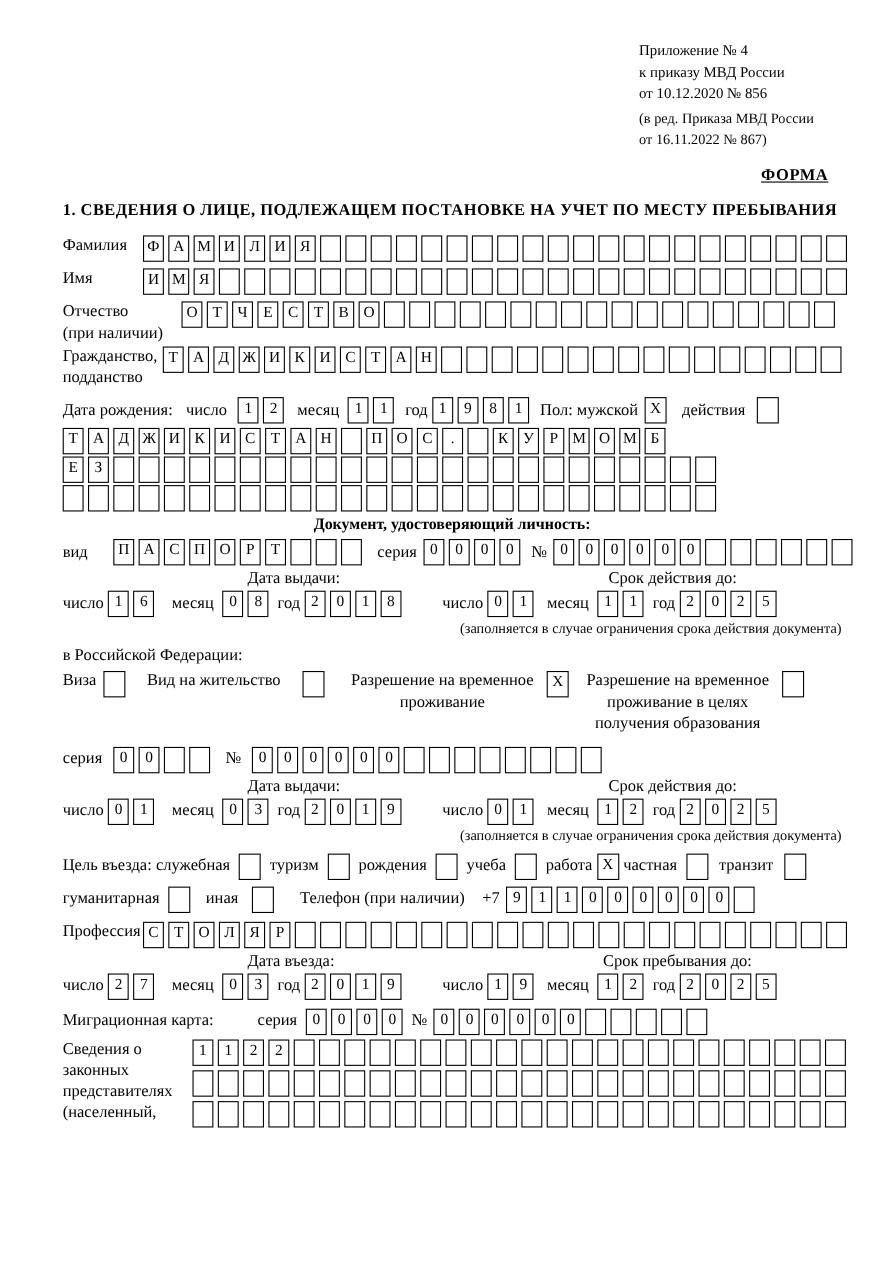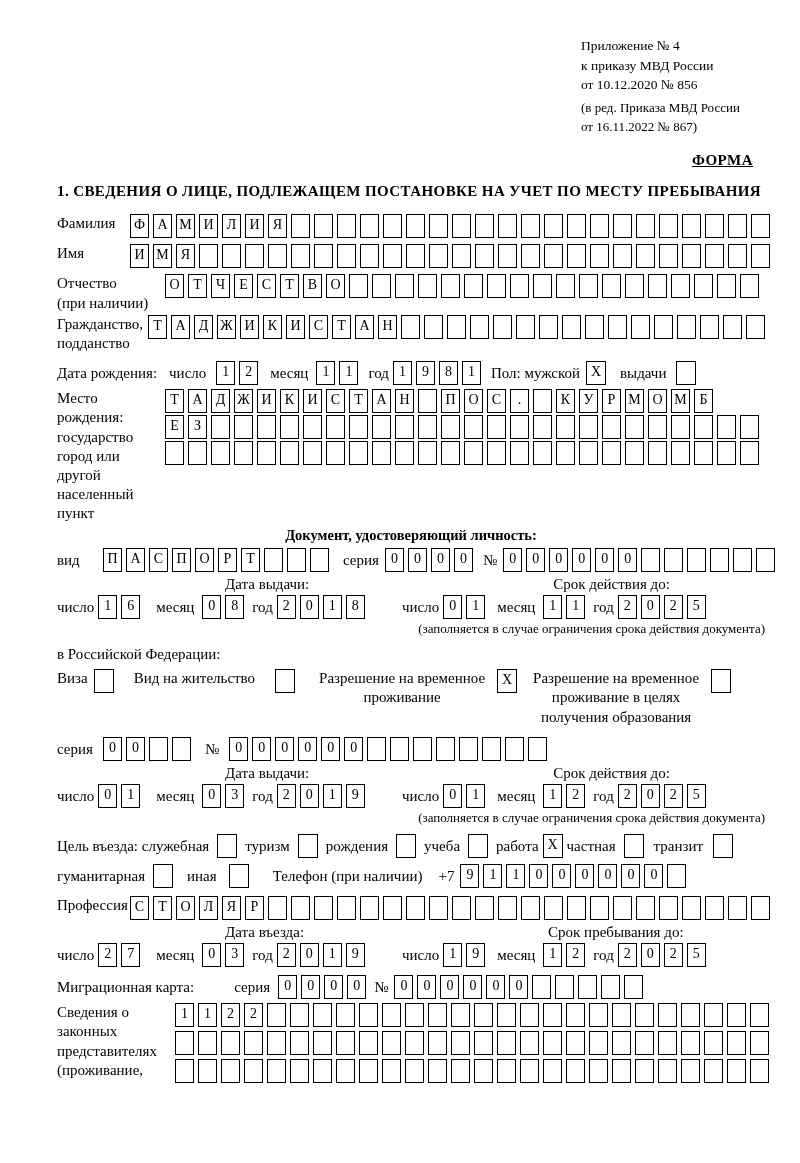--- a/index.html
+++ b/index.html
@@ -216,31 +216,25 @@
       </span>
     <span class="lbl ml6">год</span>
     <span class="cells ml4">
         <span class="cell">1</span>
         <span class="cell">9</span>
         <span class="cell">8</span>
         <span class="cell">1</span>
       </span>
     <span class="lbl ml6">Пол: мужской</span>
     <span class="cb ml6">X</span>
-    <span class="lbl ml14">выдачи</span>
+    <span class="lbl ml14">действия</span>
     <span class="cb ml10"></span>
   </div>
 
   <div class="row mt4">
-    <span class="lbl lw108">
-      <span>Место рождения:</span><br>
-      <span>государство</span><br>
-      <span>город или другой</span><br>
-      <span>населенный пункт</span>
-    </span>
     <span class="col">
       <span class="cells">
           <span class="cell">Т</span>
           <span class="cell">А</span>
           <span class="cell">Д</span>
           <span class="cell">Ж</span>
           <span class="cell">И</span>
           <span class="cell">К</span>
           <span class="cell">И</span>
           <span class="cell">С</span>
@@ -641,21 +635,21 @@
         <span class="cell"></span>
         <span class="cell"></span>
       </span>
   </div>
 
   <div class="row mt4">
     <span class="lbl lw118">
       <span>Сведения о</span><br>
       <span>законных</span><br>
       <span>представителях</span><br>
-      <span>(проживание,</span><br>
+      <span>(населенный,</span><br>
       <br>
       
     </span>
     <span class="col">
       <span class="cells">
           <span class="cell">1</span>
           <span class="cell">1</span>
           <span class="cell">2</span>
           <span class="cell">2</span>
           <span class="cell"></span>

